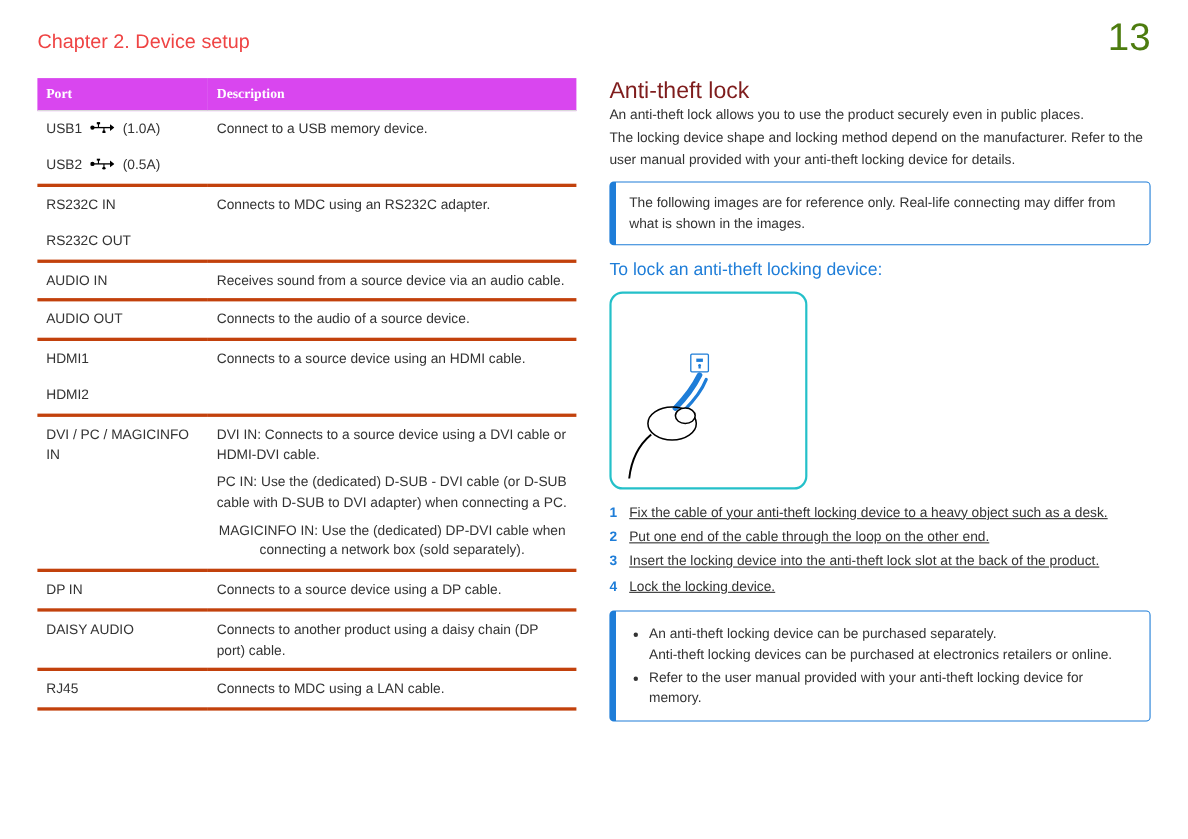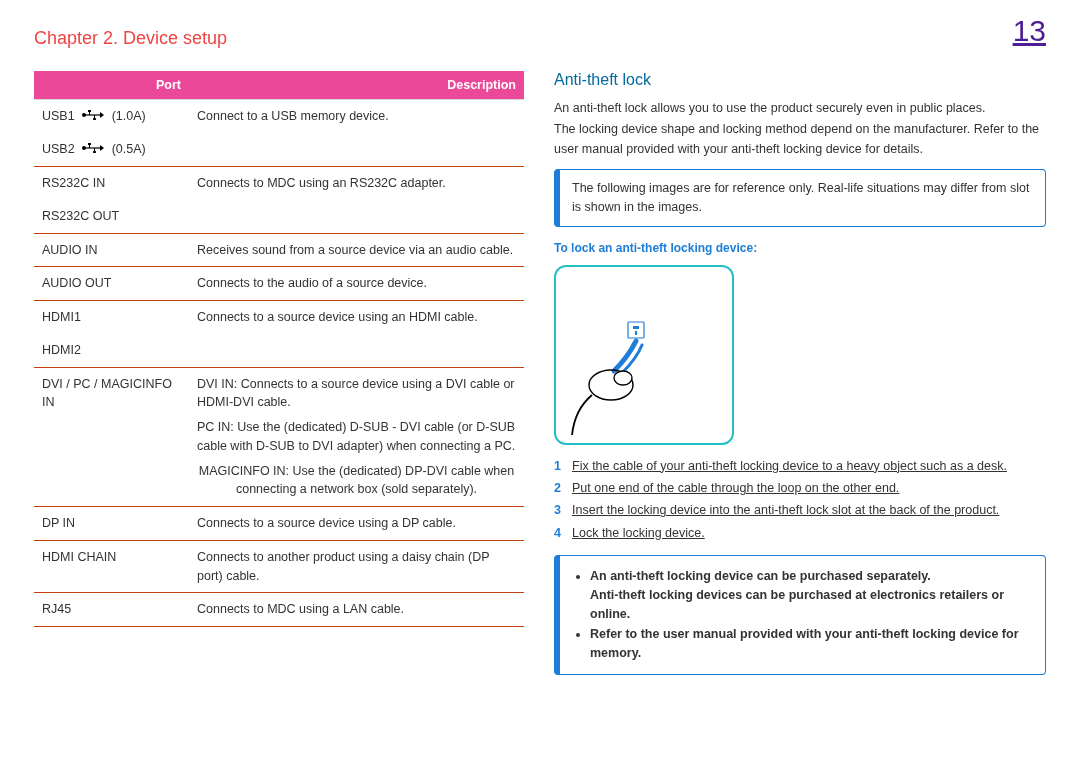--- a/index.html
+++ b/index.html
@@ -16,85 +16,85 @@
     display: flex;
     align-items: center;
     justify-content: space-between;
     padding: 28px 34px 12px 34px;
   }
   .breadcrumb {
     color: #ef4444;
     font-size: 18px;
   }
   .page-number {
-    color: #4c1d95;
-    font-size: 30px;
+    color: #4d7c0f;
+    font-size: 35px;
     font-weight: 300;
     position: absolute;
     right: 34px;
     top: 14px;
-    text-decoration: underline;
   }
   .columns {
     display: flex;
     gap: 30px;
     padding: 10px 34px 0 34px;
   }
   .col-left { width: 490px; }
   .col-right { flex: 1; }
 
   table.port-table {
     width: 100%;
     border-collapse: collapse;
     font-size: 12.5px;
   }
   table.port-table thead th {
-    background: #ec4899;
+    background: #d946ef;
     color: #fff;
-    text-align: right;
+    text-align: left;
     font-weight: bold;
     padding: 7px 8px;
+    font-family: Liberation Serif, serif;
   }
   table.port-table tbody td {
-    border-bottom: 1px solid #c2410c;
+    border-bottom: 3px solid #c2410c;
     padding: 7px 8px;
     vertical-align: top;
     line-height: 1.5;
   }
   table.port-table tbody tr:first-child td { border-top: 1px solid #d9d9d9; }
   .col-port { width: 155px; }
   .dvi-block p { margin-bottom: 6px; }
   .dvi-block p:last-child { margin-bottom: 0; text-align: center; }
 
   .usb-icon { display: inline-block; vertical-align: middle; margin: 0 4px; }
 
   h2.section-title {
-    color: #0369a1;
-    font-size: 16px;
+    color: #7f1d1d;
+    font-size: 21px;
     font-weight: 400;
-    margin-bottom: 10px;
+    margin-bottom: 0;
   }
   .intro-p { font-size: 12.5px; line-height: 1.55; margin-bottom: 2px; }
 
   .note-box {
     border: 1px solid #1e7dd8;
     border-left: 6px solid #1e7dd8;
     border-radius: 4px;
     padding: 9px 12px;
     font-size: 12.5px;
     line-height: 1.5;
     margin: 10px 0 14px 0;
   }
   .note-box ul { list-style: disc; padding-left: 18px; }
-  .note-box ul li { margin: 2px 0; font-weight: bold; }
+  .note-box ul li { margin: 2px 0; }
 
   h3.sub-title {
     color: #1e7dd8;
-    font-size: 12px;
-    font-weight: 700;
+    font-size: 16px;
+    font-weight: 400;
     margin: 2px 0 10px 0;
   }
 
   .diagram-box {
     width: 180px;
     height: 180px;
     border: 2px solid #24c0c9;
     border-radius: 12px;
     margin-bottom: 12px;
     position: relative;
@@ -218,38 +218,38 @@
               <p>PC IN: Use the (dedicated) D-SUB - DVI cable (or D-SUB cable with D-SUB to DVI adapter) when connecting a PC.</p>
               <p>MAGICINFO IN: Use the (dedicated) DP-DVI cable when connecting a network box (sold separately).</p>
             </div>
           </td>
         </tr>
         <tr>
             <td>DP IN</td>
             <td>Connects to a source device using a DP cable.</td>
           </tr>
         <tr>
-            <td>HDMI CHAIN</td>
+            <td>DAISY AUDIO</td>
             <td>Connects to another product using a daisy chain (DP port) cable.</td>
           </tr>
         <tr>
             <td>RJ45</td>
             <td>Connects to MDC using a LAN cable.</td>
           </tr>
       </tbody>
     </table>
   </div>
 
   <div class="col-right">
     <h2 class="section-title">Anti-theft lock</h2>
     <p class="intro-p">An anti-theft lock allows you to use the product securely even in public places.</p>
     <p class="intro-p">The locking device shape and locking method depend on the manufacturer. Refer to the user manual provided with your anti-theft locking device for details.</p>
 
     <div class="note-box">
-      <span>The following images are for reference only. Real-life situations may differ from slot is shown in the images.</span>
+      <span>The following images are for reference only. Real-life connecting may differ from what is shown in the images.</span>
     </div>
 
     <h3 class="sub-title">To lock an anti-theft locking device:</h3>
 
     <div class="diagram-box">
       <svg width="176" height="176" viewBox="0 0 176 176">
 
         <rect x="72" y="55" width="16" height="16" fill="none" stroke="#1e7dd8" stroke-width="1.2" rx="1"></rect>
         <rect x="77" y="59" width="6" height="3" fill="#1e7dd8"></rect>
         <circle cx="80" cy="65" r="1.2" fill="#1e7dd8"></circle>

